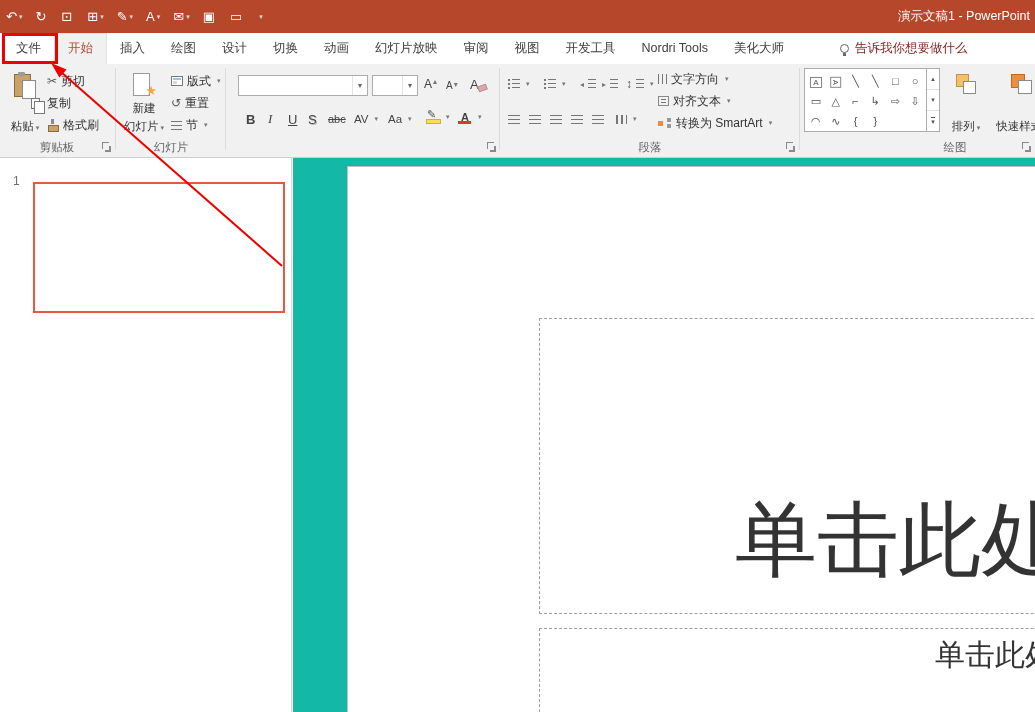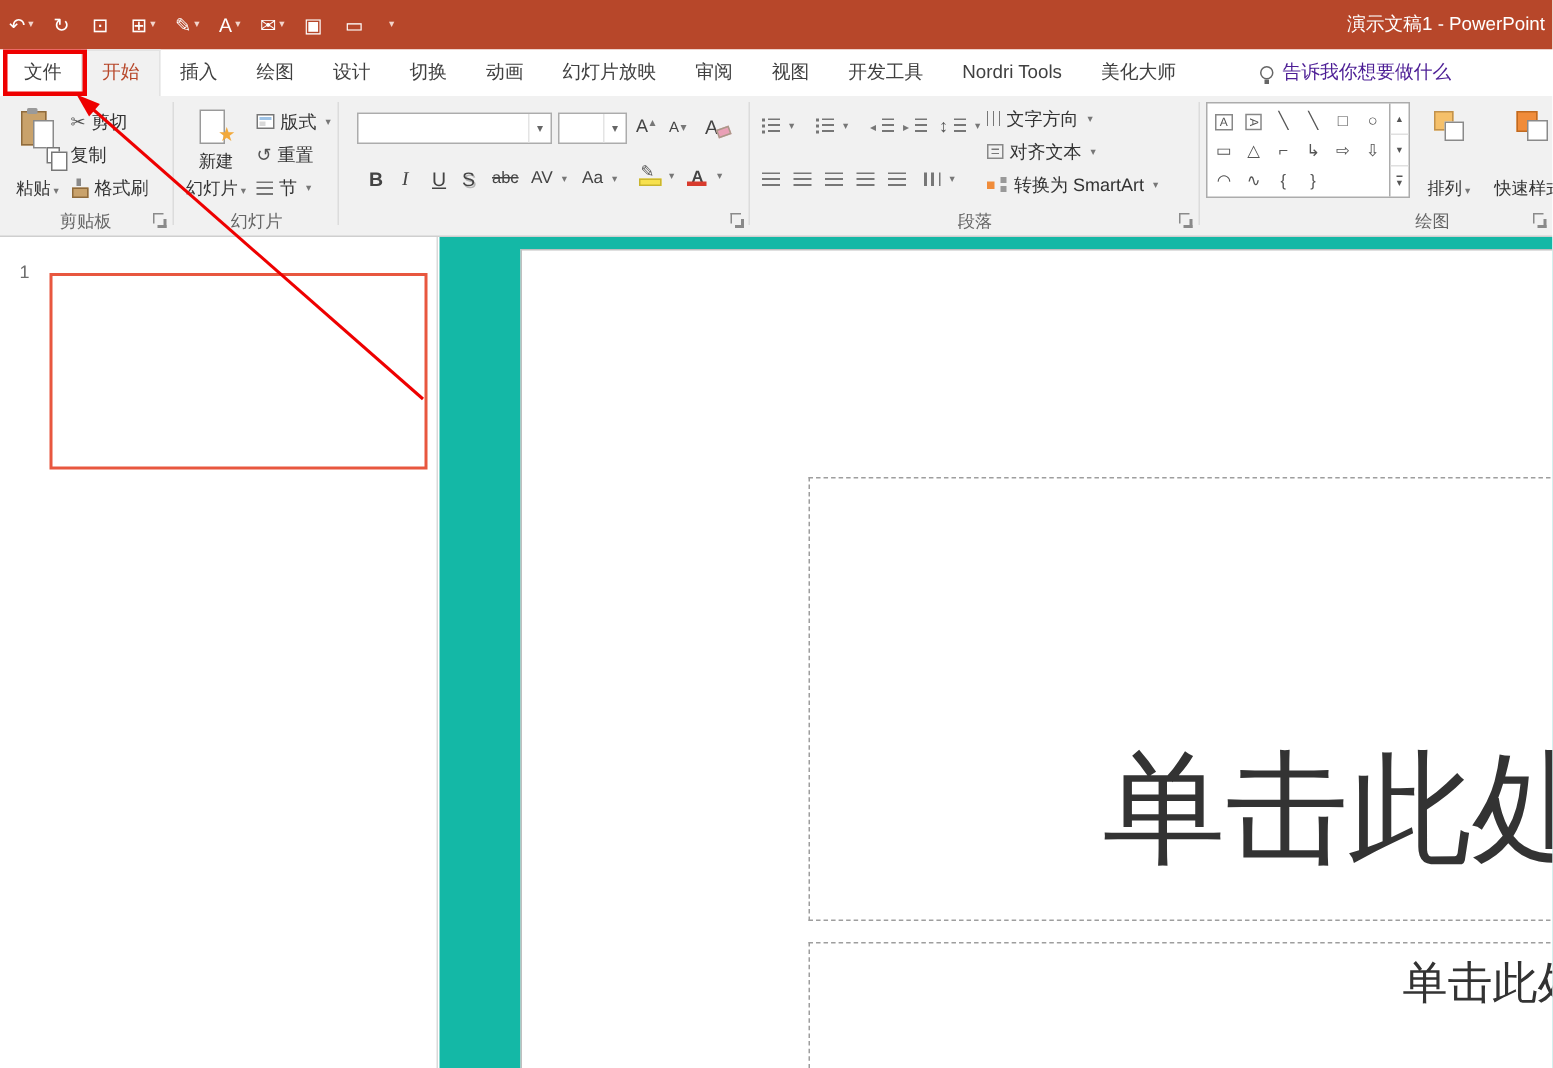--- a/index.html
+++ b/index.html
@@ -11,21 +11,21 @@
   .qat { position:absolute; left:6px; top:0; height:33px; display:flex; align-items:center; gap:13px; }
   .qat-btn { display:flex; align-items:center; gap:2px; color:#fff; font-size:13px; line-height:1; cursor:pointer; }
   .qat-btn .car { font-size:7px; color:#F3D5CC; }
   .doc-title { position:absolute; right:5px; top:0; height:33px; line-height:33px; color:#fff; font-size:12.5px; white-space:nowrap; }
 
   
   .tabrow { position:absolute; left:0; top:33px; width:1035px; height:31px; background:#FFFFFF; }
   .tabs { display:flex; padding-left:3px; height:31px; }
   .tab { padding:0 13px; line-height:30px; font-size:12.5px; color:#404040; cursor:pointer; white-space:nowrap; }
   .tab.active { background:#F1F1F1; color:#B7472A; border:1px solid #E3E3E3; border-bottom:none; line-height:29px; }
-  .tellme { position:absolute; left:840px; top:0; height:31px; display:flex; align-items:center; gap:6px; font-size:12.5px; color:#4c1d95; cursor:pointer; }
+  .tellme { position:absolute; left:840px; top:0; height:31px; display:flex; align-items:center; gap:6px; font-size:12.5px; color:#7f1d1d; cursor:pointer; }
   .icon-bulb { width:9px; height:9px; border:1px solid #666; border-radius:50%; position:relative; }
   .icon-bulb::after { content:""; position:absolute; left:2px; bottom:-4px; width:3px; height:3px; background:#666; }
 
   
   .ribbon { position:absolute; left:0; top:64px; width:1035px; height:94px; background:#F1F1F1; border-bottom:1px solid #CFCFCF; }
   .vsep { position:absolute; top:4px; height:82px; width:1px; background:#DCDCDC; }
   .glabel { position:absolute; top:76px; height:15px; font-size:11.5px; color:#666; text-align:center; }
   .launcher { position:absolute; top:78px; width:10px; height:10px; cursor:pointer; }
   .launcher::before { content:""; position:absolute; left:0; top:0; width:6px; height:6px; border-left:1px solid #8a8a8a; border-top:1px solid #8a8a8a; }
   .launcher::after { content:""; position:absolute; right:1px; bottom:0; width:4px; height:4px; border-right:2px solid #8a8a8a; border-bottom:2px solid #8a8a8a; }

